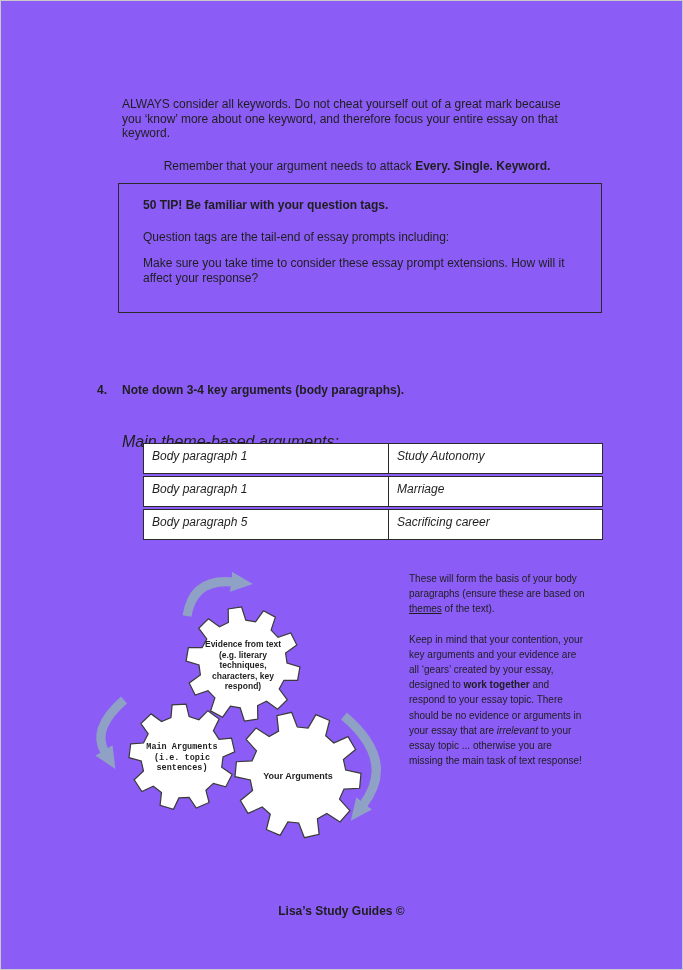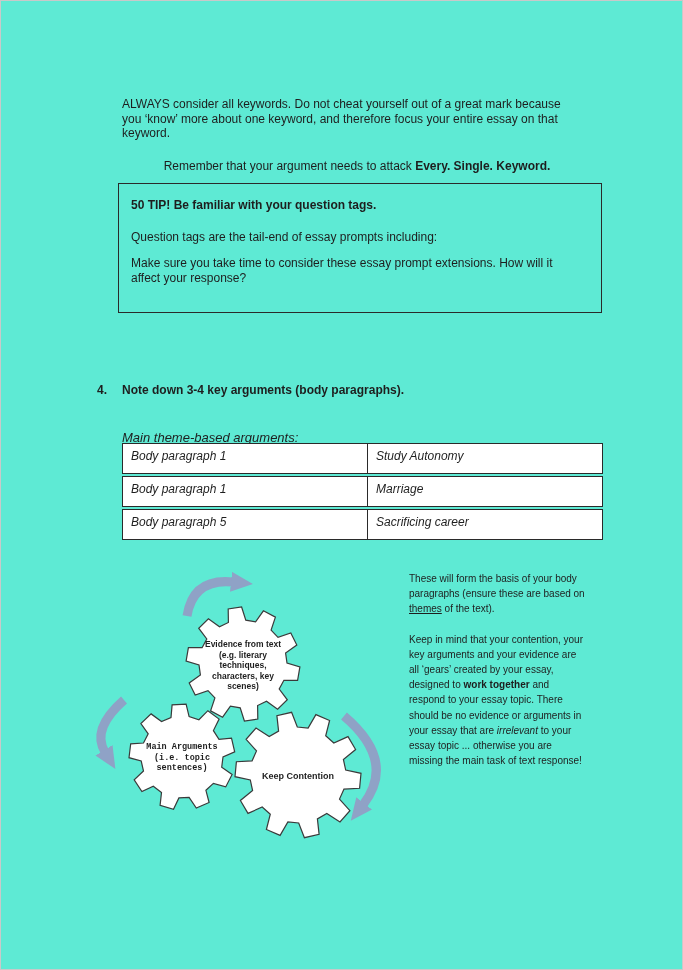--- a/index.html
+++ b/index.html
@@ -1,19 +1,19 @@
 <!DOCTYPE html>
 <html><head>
 <meta charset="utf-8">
 <style>
   html,body { margin:0; padding:0; background:#ffffff; }
   .page {
     position:relative;
     width:683px; height:970px;
-    background:#5eead4;
+    background:#8b5cf6;
     border:1px solid #c9c9c9;
     box-sizing:border-box;
     font-family:"Liberation Sans", sans-serif;
     color:#1e1e1e;
     overflow:hidden;
   }
   .seg-normal {}
   .seg-bold { font-weight:bold; }
   .seg-italic { font-style:italic; }
   .seg-underline { text-decoration:underline; }
@@ -23,46 +23,47 @@
     font-size:12px; line-height:14.6px;
   }
   .para-remember {
     position:absolute; left:121px; top:146px; width:470px;
     font-size:12px; line-height:14.6px;text-align:center;
   }
   .tip-box {
     position:absolute; left:117px; top:182px; width:484px;
     box-sizing:border-box;
     border:1px solid #2a2a2a;
-    padding:14px 14px 15px 12px;
+    padding:14px 14px 15px 24px;
     font-size:12px; line-height:14.6px;
   }
   .tip-heading { font-weight:bold; margin:0 0 17px 0; }
   .tip-intro { margin:0 0 3px 0; }
   .tip-box ul { margin:0 0 15px 0; padding-left:42px; list-style:disc; }
   .tip-box li { margin:0 0 1px 0; }
   .tip-outro { width:436px; }
 
   .section-heading {
     position:absolute; left:96px; top:382px; width:490px;
     font-size:12px; font-weight:bold; display:flex;
   }
   .section-number { width:25px; flex:0 0 25px; }
 
   .table-caption {
     position:absolute; left:121px; top:416px;
-    font-size:13px; font-style:italic;
+    font-size:16px; font-style:italic;
   }
 
   .args-table { position:absolute; left:121px; top:442px; width:481px; }
   .arg-row {
     display:flex; box-sizing:border-box;
     border:1px solid #2a2a2a;
     height:31px; margin-bottom:2px;
     background:#fff;
+    margin-left:21px;
   }
   .arg-cell {
     font-size:12px; font-style:italic;
     padding:5px 8px; box-sizing:border-box;
   }
   .arg-cell.c1 { width:245px; flex:0 0 245px; border-right:1px solid #2a2a2a; }
   .arg-cell.c2 { flex:1; }
 
   .gears-svg { position:absolute; left:80px; top:555px; width:330px; height:300px; }
 
@@ -129,24 +130,25 @@
           <path d="M0,0 L22,10 L0,20 Z" fill="#8fa2c6"></path>
         </marker>
       </defs>
     <path d="M106,60 Q112,22 152,26" fill="none" stroke="#8fa2c6" stroke-width="9" marker-end="url(#ah)"></path>
         <path d="M43,144 Q10,173 24,196" fill="none" stroke="#8fa2c6" stroke-width="9" marker-end="url(#ah)"></path>
         <path d="M263,160 Q316,205 282,249" fill="none" stroke="#8fa2c6" stroke-width="9" marker-end="url(#ah)"></path>
         <polygon points="204.6,97.1 206.0,107.0 218.9,110.9 216.6,124.3 202.9,124.3 198.2,133.0 206.3,143.8 196.6,153.3 185.5,145.2 176.6,149.5 176.8,163.0 163.4,165.0 159.2,151.9 149.4,150.2 141.6,161.2 129.6,154.9 133.9,141.9 127.0,134.7 114.2,139.1 108.2,126.9 119.4,118.9 118.0,109.0 105.1,105.1 107.4,91.7 121.1,91.7 125.8,83.0 117.7,72.2 127.4,62.7 138.5,70.8 147.4,66.5 147.2,53.0 160.6,51.0 164.8,64.1 174.6,65.8 182.4,54.8 194.4,61.1 190.1,74.1 197.0,81.3 209.8,76.9 215.8,89.1" fill="#ffffff" stroke="#3a3a3a" stroke-width="1.2"></polygon>
         <polygon points="142.0,201.0 140.7,211.2 151.1,218.4 144.7,230.9 132.4,227.4 124.9,234.3 128.1,246.5 115.3,252.0 108.1,241.4 97.9,241.9 92.5,253.3 79.1,249.3 80.5,236.5 72.3,230.3 60.9,235.6 53.2,223.9 62.5,215.0 60.2,205.0 48.0,201.7 49.7,187.8 62.5,187.0 67.2,177.8 59.9,167.5 70.1,157.9 80.5,165.5 90.0,161.5 91.1,148.9 105.1,148.2 108.1,160.6 117.9,163.7 126.9,154.7 138.1,163.1 132.4,174.6 138.0,183.3 150.5,182.2 153.7,195.8" fill="#ffffff" stroke="#3a3a3a" stroke-width="1.2"></polygon>
         <polygon points="262.9,233.2 258.5,243.1 268.9,254.7 259.0,265.9 245.8,257.4 236.4,262.9 238.1,278.4 223.4,281.7 217.7,267.0 206.9,265.9 199.1,279.4 185.4,273.5 189.3,258.2 181.2,251.0 167.0,257.4 159.4,244.5 171.6,234.5 169.3,223.9 154.0,220.7 155.4,205.7 171.1,204.8 175.5,194.9 165.1,183.3 175.0,172.1 188.2,180.6 197.6,175.1 195.9,159.6 210.6,156.3 216.3,171.0 227.1,172.1 234.9,158.6 248.6,164.5 244.7,179.8 252.8,187.0 267.0,180.6 274.6,193.5 262.4,203.5 264.7,214.1 280.0,217.3 278.6,232.3" fill="#ffffff" stroke="#3a3a3a" stroke-width="1.2"></polygon>
       </svg>
-    <div class="gear-label" id="gl0">Evidence from text (e.g. literary techniques, characters, key scenes)</div>
+    <div class="gear-label" id="gl0">Evidence from text (e.g. literary techniques, characters, key respond)</div>
     <div class="gear-label" id="gl1">Main Arguments (i.e. topic sentences)</div>
-    <div class="gear-label" id="gl2">Keep Contention</div>
+    <div class="gear-label" id="gl2">Your Arguments</div>
   </div>
 
   <div class="side-notes">
     <p class="side-note"><span class="seg-normal">These will form the basis of your body paragraphs (ensure these are based on </span><span class="seg-underline">themes</span><span class="seg-normal"> of the text).</span></p>
     <p class="side-note"><span class="seg-normal">Keep in mind that your contention, your key arguments and your evidence are all ‘gears’ created by your essay, designed to </span><span class="seg-bold">work together</span><span class="seg-normal"> and respond to your essay topic. There should be no evidence or arguments in your essay that are </span><span class="seg-italic">irrelevant</span><span class="seg-normal"> to your essay topic ... otherwise you are missing the main task of text response!</span></p>
   </div>
 
+  <div class="footer-credit">Lisa’s Study Guides ©</div>
 
 </div>
 
 </body></html>

